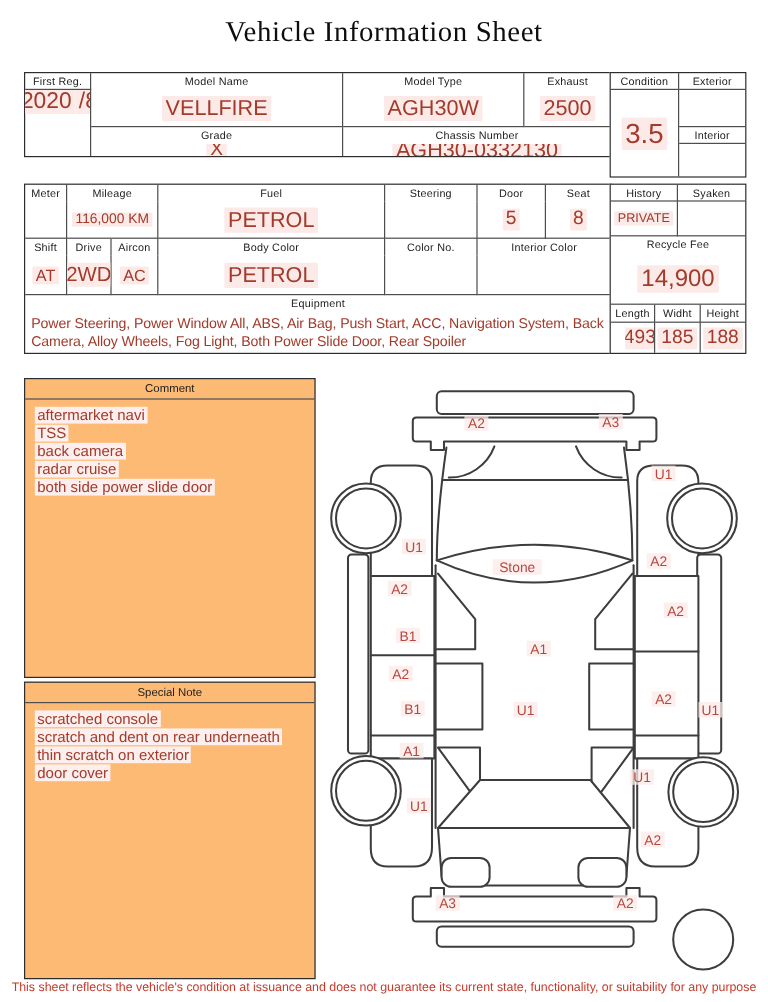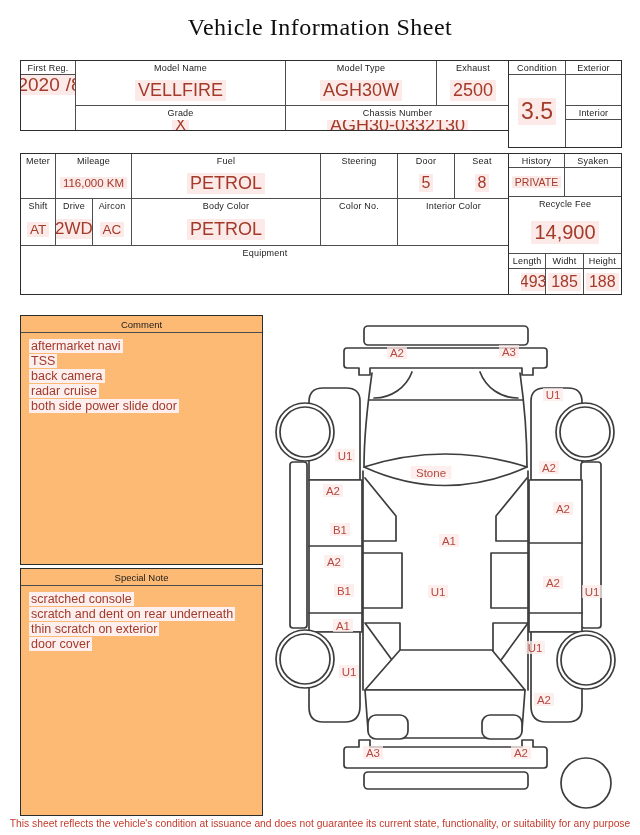--- a/index.html
+++ b/index.html
@@ -104,20 +104,21 @@
   <div class="cell val br bb" style="grid-area:4/3/5/4;font-size:13.5px;">
       <span class="hl">AC</span>
     </div>
   <div class="cell val br bb" style="grid-area:4/4/5/5;font-size:18px;">
       <span class="hl">PETROL</span>
     </div>
   <div class="cell val br bb" style="grid-area:4/5/5/6;"></div>
   <div class="cell val bb" style="grid-area:4/6/5/8;"></div>
 
   <div class="cell hdr" style="grid-area:5/1/6/8;">Equipment</div>
+  <div class="equip" style="grid-area:6/1/7/8;">Power Steering, Power Window  All, ABS, Air Bag, Push Start, ACC, Navigation System, Back Camera, Alloy Wheels, Fog Light, Both Power Slide Door, Rear Spoiler</div>
 </div>
 
 <div class="abs box" style="left:508px;top:153px;width:114px;height:142px;grid-template-columns:repeat(6,1fr);grid-template-rows:14px 29px 14px 43px 15px auto;">
   <div class="cell hdr br bb" style="grid-area:1/1/2/4;">History</div>
   <div class="cell hdr bb" style="grid-area:1/4/2/7;">Syaken</div>
   <div class="cell val br bb" style="grid-area:2/1/3/4;font-size:10.5px;">
       <span class="hl">PRIVATE</span>
     </div>
   <div class="cell val bb" style="grid-area:2/4/3/7;"></div>
   <div class="cell hdr" style="grid-area:3/1/4/7;">Recycle Fee</div>

